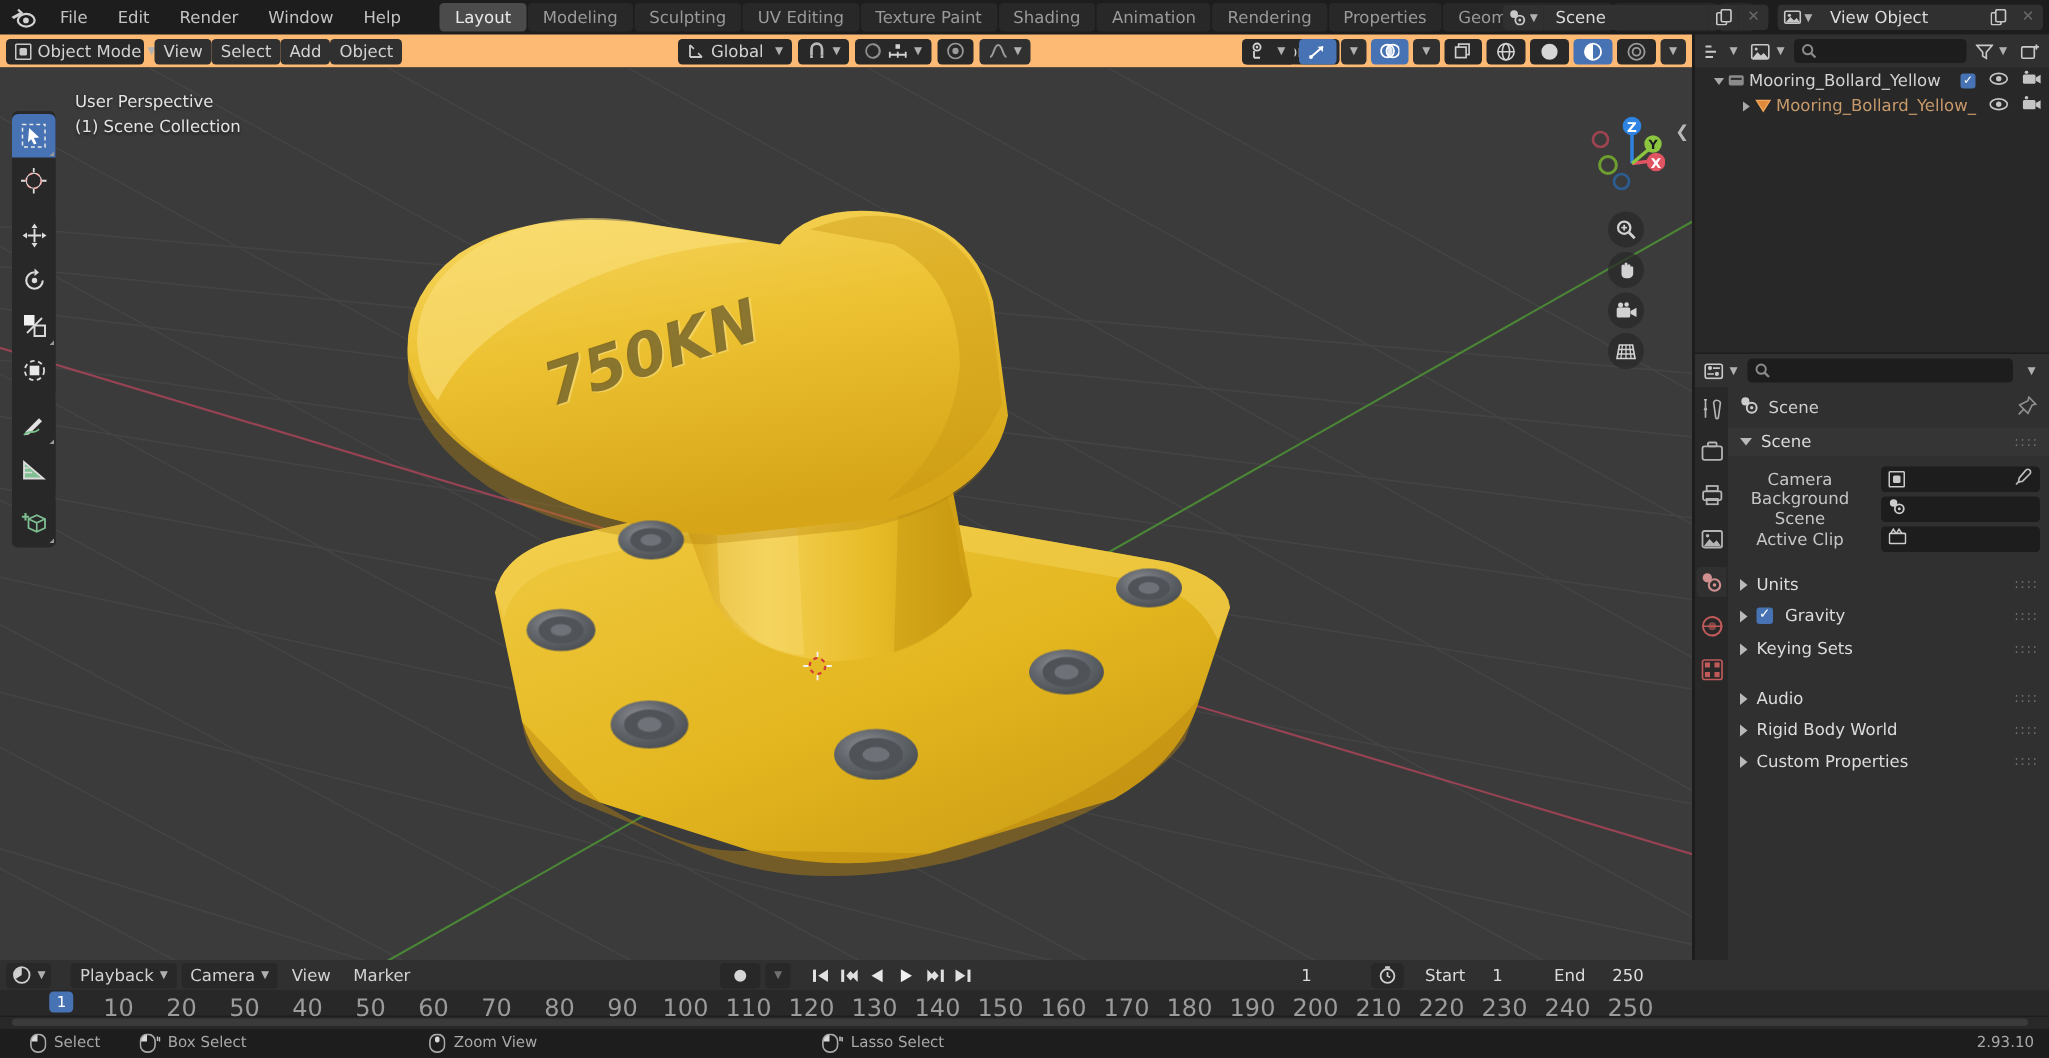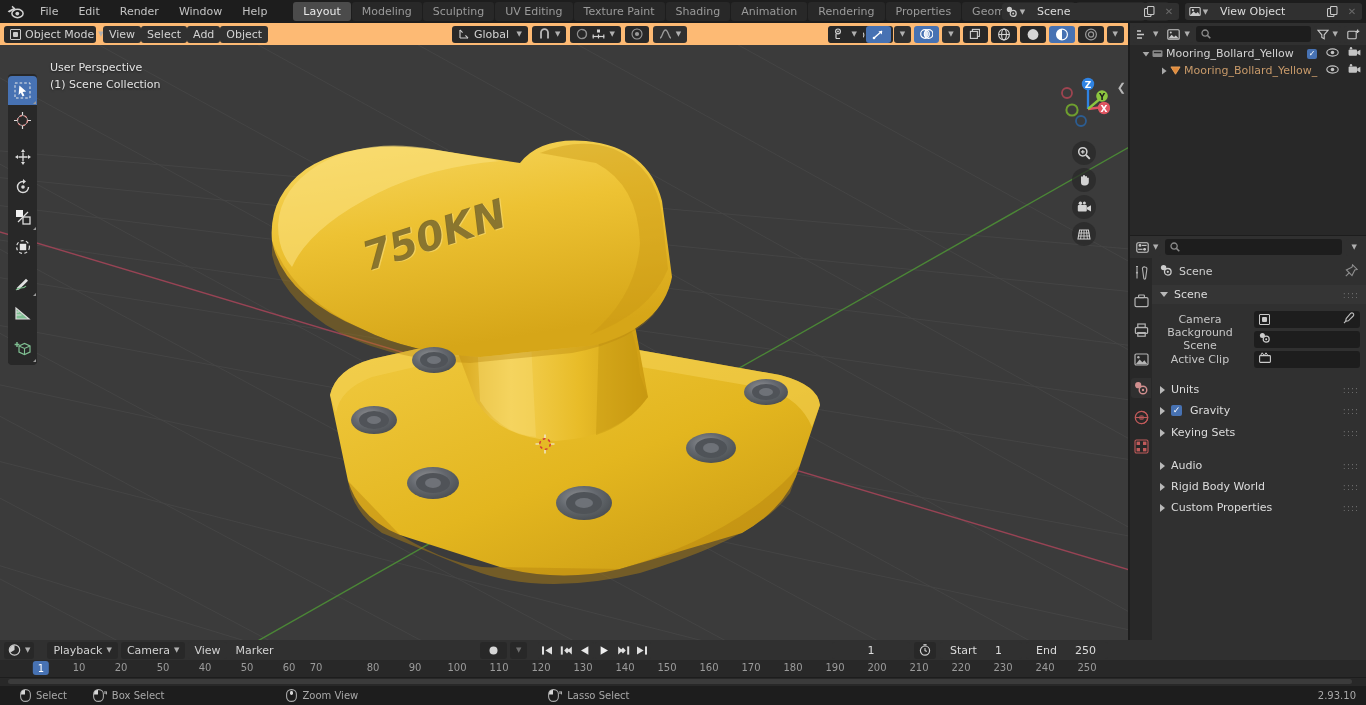--- a/index.html
+++ b/index.html
@@ -206,21 +206,21 @@
     align-items: center; justify-content: center; font-size: 11px; color: #dcdcdc;
   }
   .se-field {
     height: 17px; background: #303030; border-radius: 3px; display: flex;
     align-items: center; gap: 18px; padding: 0 10px; font-size: 11px; color: #dcdcdc;
   }
   .tl-ruler {
     position: relative; height: 18px; background: #282828;
     border-bottom: 1px solid #1d1d1d;
   }
-  .tick { position: absolute; top: 2px; font-size: 10px; color: #9b9b9b; transform: translateX(-50%); }
+  .tick { position: absolute; top: 2px; font-size: 16px; color: #9b9b9b; transform: translateX(-50%); }
   .playhead {
     position: absolute; top: 1px; height: 14px; background: #4772b3;
     border-radius: 3px; color: #fff; font-size: 10px; display: flex;
     align-items: center; justify-content: center; padding: 0 5px;
     transform: translateX(-50%);
   }
   .tl-scroll {
     position: absolute; left: 8px; right: 14px; bottom: 2px; height: 5px;
     background: #3b3b3b; border-radius: 3px;
   }
@@ -1061,21 +1061,21 @@
     </div>
 
     <div class="tl-ruler">
       <div class="playhead" style="left:41px">1</div>
       <div class="tick" style="left:79px">10</div>
       <div class="tick" style="left:121px">20</div>
       <div class="tick" style="left:163px">50</div>
       <div class="tick" style="left:205px">40</div>
       <div class="tick" style="left:247px">50</div>
       <div class="tick" style="left:289px">60</div>
-      <div class="tick" style="left:316px">70</div>
+      <div class="tick" style="left:331px">70</div>
       <div class="tick" style="left:373px">80</div>
       <div class="tick" style="left:415px">90</div>
       <div class="tick" style="left:457px">100</div>
       <div class="tick" style="left:499px">110</div>
       <div class="tick" style="left:541px">120</div>
       <div class="tick" style="left:583px">130</div>
       <div class="tick" style="left:625px">140</div>
       <div class="tick" style="left:667px">150</div>
       <div class="tick" style="left:709px">160</div>
       <div class="tick" style="left:751px">170</div>

